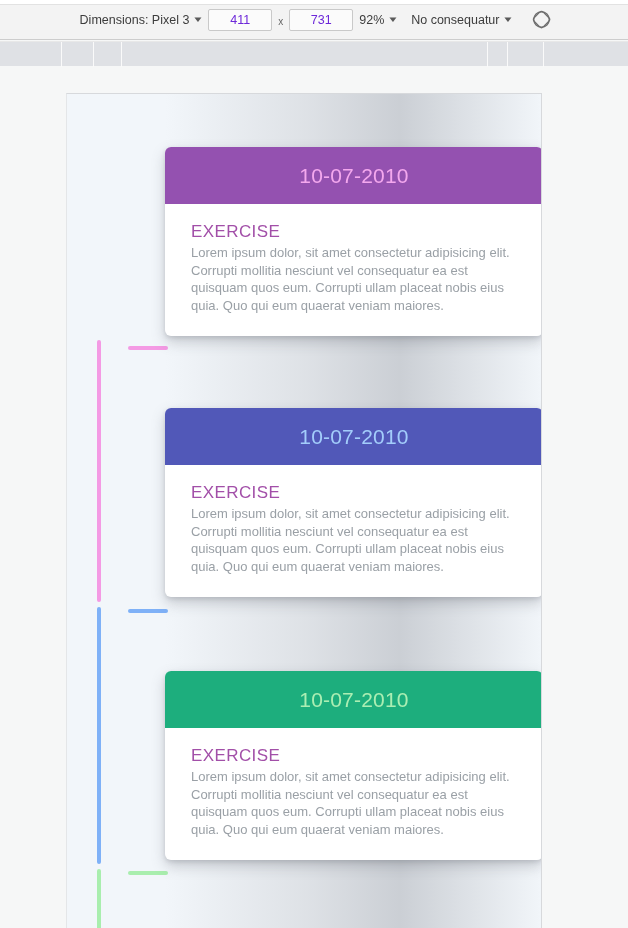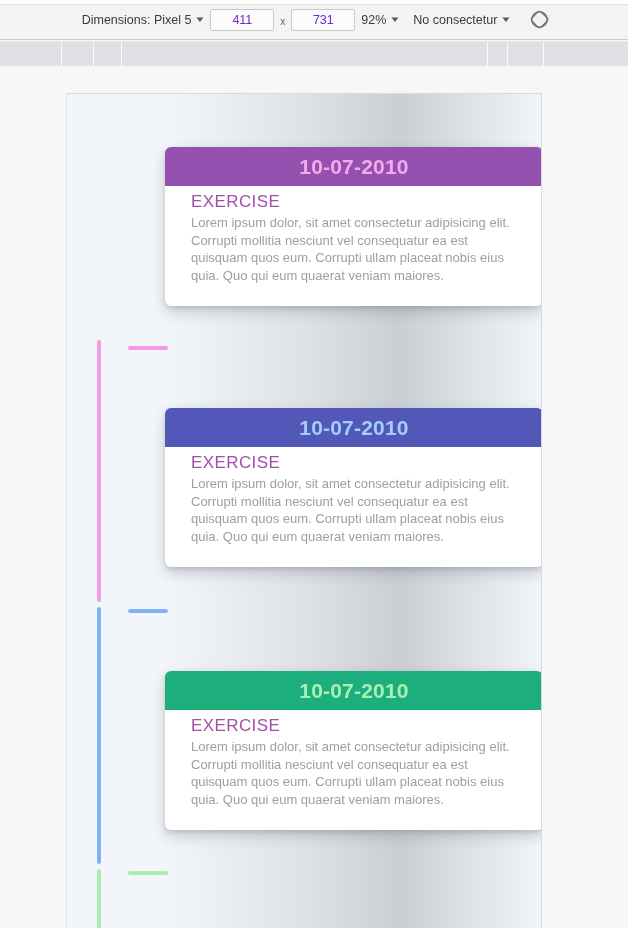--- a/index.html
+++ b/index.html
@@ -154,30 +154,29 @@
     position: absolute;
     left: 98px;
     width: 378px;
     background: #ffffff;
     border-radius: 6px;
     box-shadow: 0 6px 14px rgba(90,95,105,0.28),
                 0 2px 4px rgba(90,95,105,0.18);
     overflow: hidden;
   }
   .card-header {
-    height: 39px;
+    height: 57px;
     display: flex;
     align-items: center;
     justify-content: center;
     font-size: 21px;
     letter-spacing: 0.2px;
-    font-weight: bold;
   }
   .card-body {
-    padding: 6px 26px 22px 26px;
+    padding: 18px 26px 22px 26px;
   }
   .card-title {
     font-size: 17px;
     letter-spacing: 0.4px;
     color: #a24fa8;
     margin-bottom: 2px;
     font-weight: 400;
   }
   .card-text {
     font-size: 13px;
@@ -187,37 +186,37 @@
   }
 </style>
 </head>
 <body>
 
 <div id="screen">
 
   <div id="device-toolbar">
 
     <div class="tb-item">
-      <span>Dimensions: Pixel 5</span>
+      <span>Dimensions: Pixel 3</span>
       <span class="tb-caret">▼</span>
     </div>
 
     <input class="tb-input" value="411" style="">
 
     <span class="tb-x">x</span>
 
     <input class="tb-input" value="731" style="">
 
     <div class="tb-item" style="">
       <span>92%</span>
       <span class="tb-caret">▼</span>
     </div>
 
     <div class="tb-item" style="margin-left:6px">
-      <span>No consectetur</span>
+      <span>No consequatur</span>
       <span class="tb-caret">▼</span>
     </div>
 
     <div id="rotate-icon">
       <svg width="19" height="19" viewBox="0 0 20 20">
         <rect x="3.2" y="3.2" width="13.6" height="13.6" rx="2.6" fill="none" stroke="#6e6e6e" stroke-width="1.3" transform="rotate(45 10 10)"></rect>
         <circle cx="10" cy="10" r="8.1" fill="none" stroke="#6e6e6e" stroke-width="1.3"></circle>
       </svg>
     </div>
   </div>

